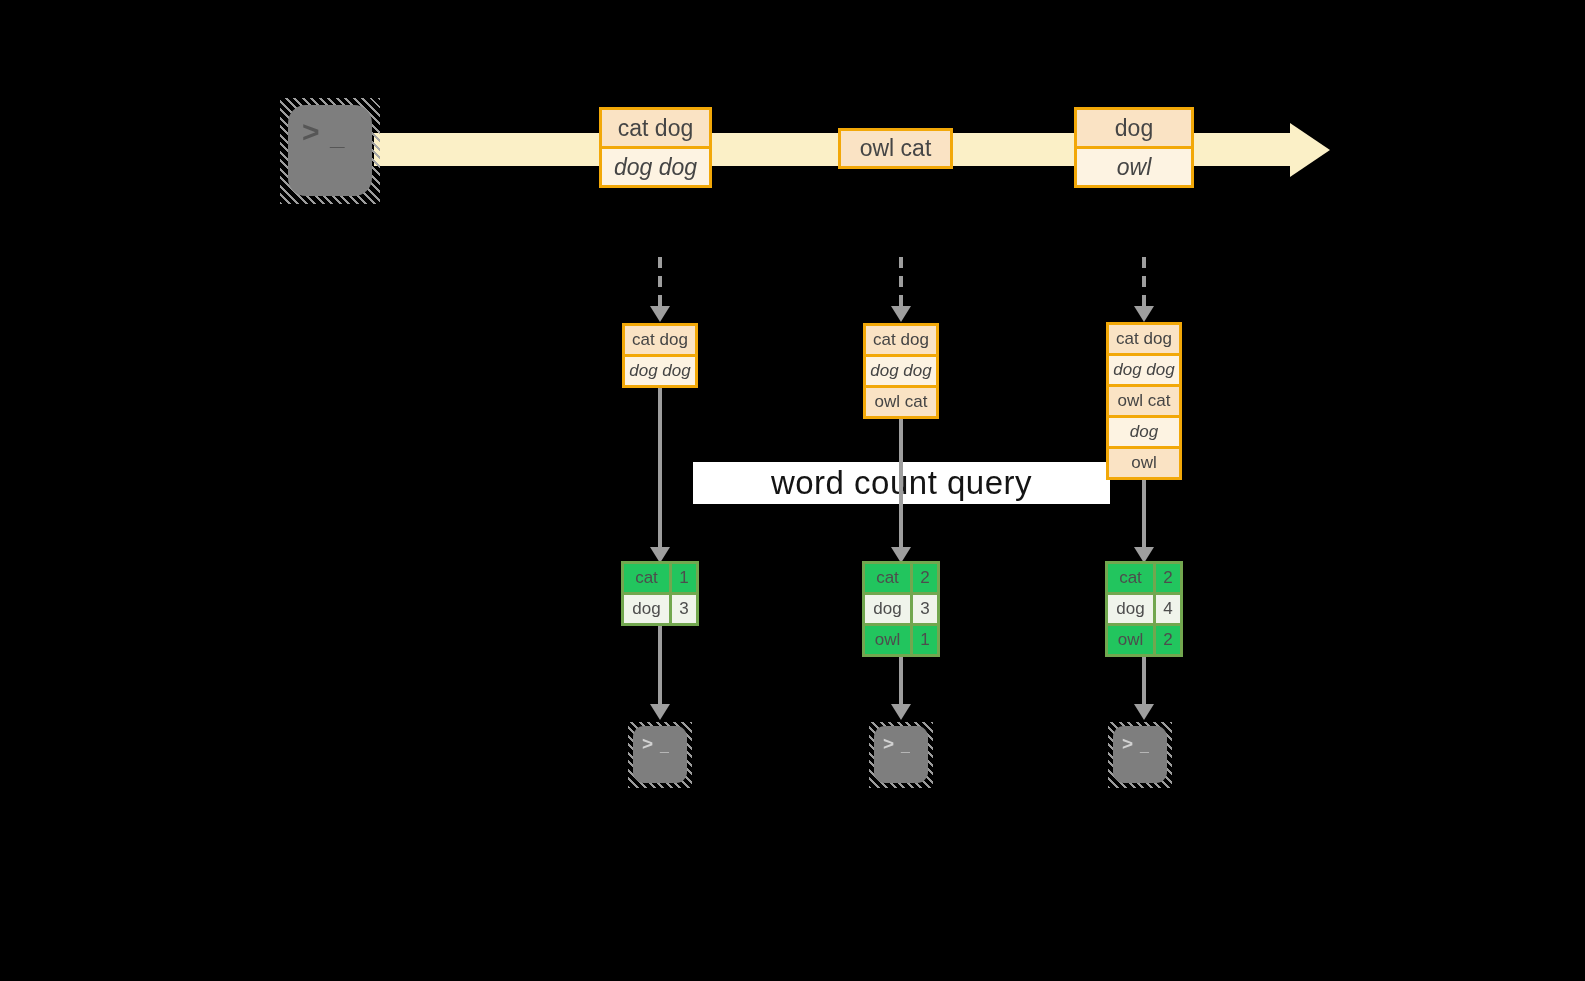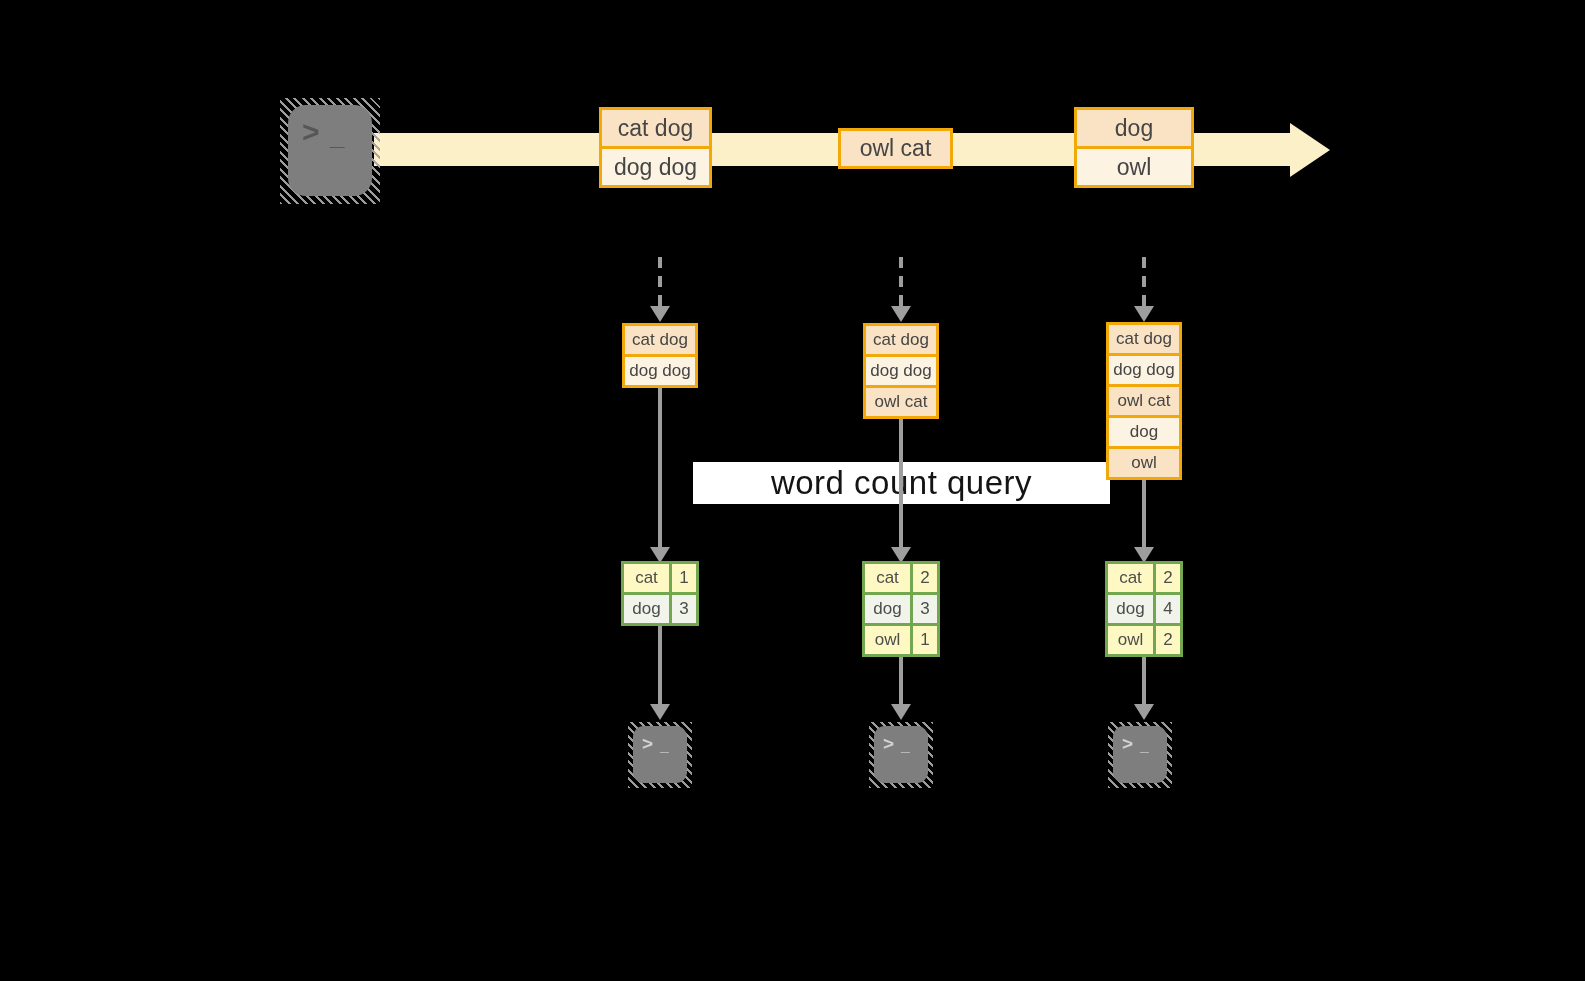--- a/index.html
+++ b/index.html
@@ -9,40 +9,40 @@
   }
   
   .stream-band{position:absolute;left:374px;top:133px;width:918px;height:33px;background:#FBF0C7;z-index:1;}
   .stream-head{position:absolute;left:1290px;top:123px;width:0;height:0;
     border-top:27px solid transparent;border-bottom:27px solid transparent;border-left:40px solid #FBF0C7;z-index:1;}
   
   .obox{position:absolute;border:3px solid #F2A808;background:#F2A808;z-index:4;}
   .orow{display:flex;align-items:center;justify-content:center;color:#454545;}
   .orow + .orow{margin-top:3px;}
   .fill-a{background:#FAE3C4;}
-  .fill-b{background:#FDF3E2;}
+  .fill-b{background:#FDF3E2;font-style:italic;}
   .stream-row{height:36px;font-size:23px;}
   .buf-row{height:28px;font-size:17px;}
   .obox-stream{z-index:2;}
   .obox-buf{width:70px;}
   
   .dash-line{position:absolute;width:4px;z-index:3;
     background:repeating-linear-gradient(to bottom,#9E9E9E 0 11px,transparent 11px 19px);}
   .gray-line{position:absolute;width:4px;background:#9E9E9E;z-index:3;}
   .head-down{position:absolute;width:0;height:0;z-index:3;
     border-left:10px solid transparent;border-right:10px solid transparent;border-top:16px solid #9E9E9E;}
   
   .query-band{position:absolute;left:693px;top:462px;width:417px;height:42px;background:#FFFFFF;
     display:flex;align-items:center;justify-content:center;z-index:2;}
   .query-text{font-size:33px;font-weight:300;color:#141414;letter-spacing:.5px;}
   
   .gtable{position:absolute;border:3px solid #72A74F;background:#72A74F;z-index:4;
     display:grid;grid-template-columns:45px 24px;gap:3px;}
   .gcell{height:28px;display:flex;align-items:center;justify-content:center;font-size:17px;color:#4d4d4d;}
-  .gfill-a{background:#fef9c3;}
+  .gfill-a{background:#22c55e;}
   .gfill-b{background:#F0F4EB;}
   
   .term{position:absolute;z-index:4;}
   .term .hatch{position:absolute;left:0;top:0;right:0;bottom:0;
     background:repeating-linear-gradient(45deg,rgba(165,165,165,.95) 0 2px,rgba(0,0,0,0) 2px 6px);}
   .term .body{position:absolute;background:#7E7E7E;}
   .term .glyph{position:absolute;font-weight:700;line-height:1;}
   .term-lg{left:280px;top:98px;width:100px;height:106px;}
   .term-lg .body{left:8px;top:7px;right:8px;bottom:8px;border-radius:18px;}
   .term-lg .prompt{left:14px;top:12px;font-size:30px;color:#565656;}

